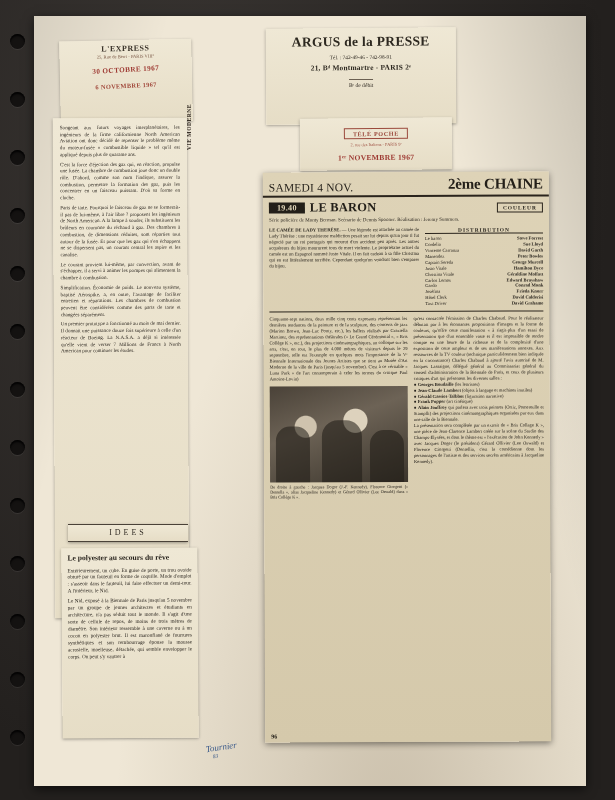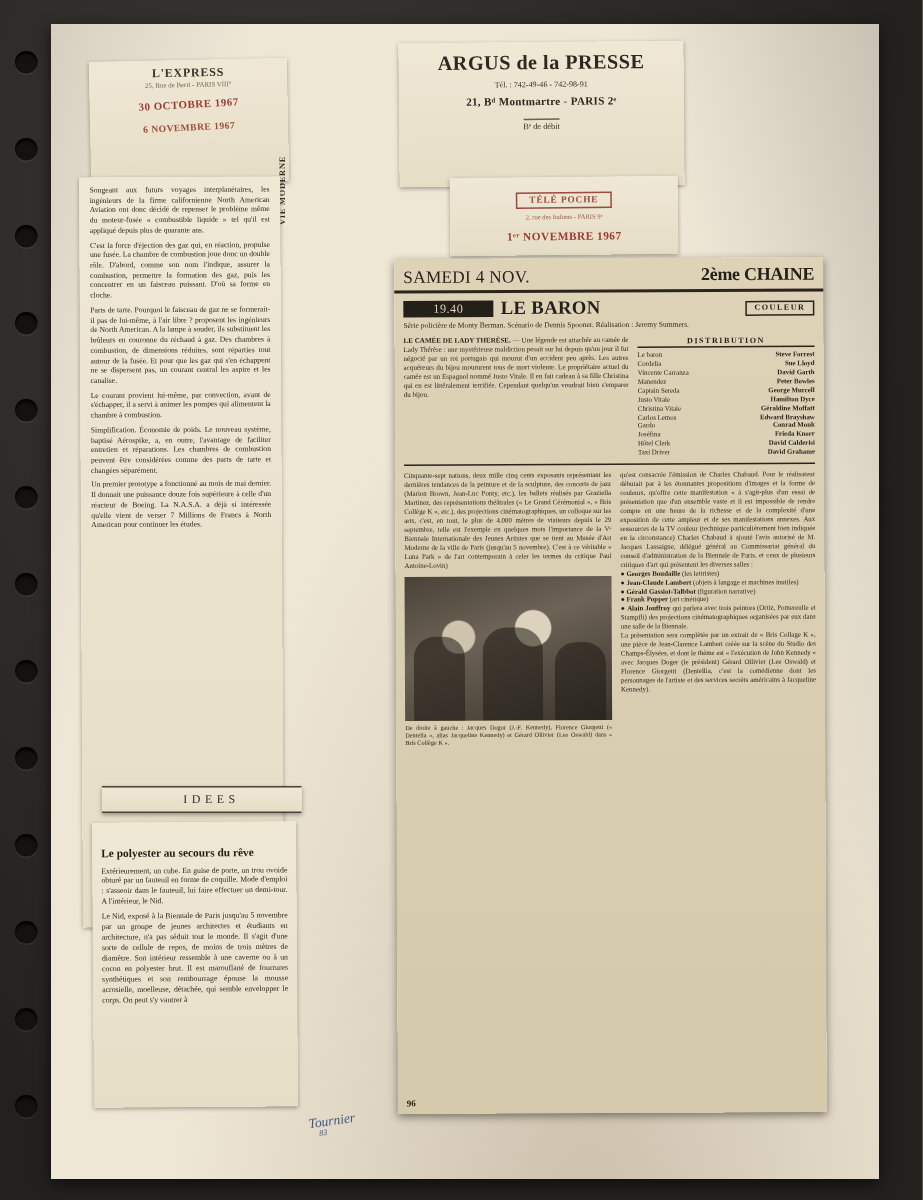--- a/index.html
+++ b/index.html
@@ -32,21 +32,20 @@
   .hole{
     position:absolute;left:10px;width:15px;height:15px;border-radius:50%;
     background:#141211;
     box-shadow:inset 0 2px 2px rgba(0,0,0,.9), 0 1px 0 rgba(255,255,255,.07);
   }
   
   .clip{position:absolute;background:#e9e0cb;}
   .clip.paper{
     background:linear-gradient(180deg,#efe8d5,#e6ddc6);
     box-shadow:0 1px 3px rgba(0,0,0,.35);
-    padding-left:13px;
   }
   .clip.dark{
     background:linear-gradient(180deg,#ded2b6,#d4c8aa);
     box-shadow:0 1px 3px rgba(0,0,0,.4);
   }
   .txt{color:#2b2620;}
   
   #left-article{
     left:54px;top:118px;width:134px;height:500px;
     padding:6px 7px;box-sizing:border-box;
@@ -83,21 +82,21 @@
     left:68px;top:524px;width:120px;height:16px;
     text-align:center;border-top:1px solid #4a4238;border-bottom:1px solid #4a4238;
   }
   #idees-head .t{font-size:8px;letter-spacing:3px;color:#332d25;line-height:16px;}
   #idees-article{
     left:62px;top:548px;width:136px;height:190px;
     padding:5px 6px;box-sizing:border-box;
     font-size:5.2px;line-height:1.34;text-align:justify;color:#241f19;
     transform:rotate(-.4deg);
   }
-  #idees-article h3{margin:12px 0 4px 0;font-size:7.6px;line-height:1.12;color:#221d17;}
+  #idees-article h3{margin:1px 0 4px 0;font-size:7.6px;line-height:1.12;color:#221d17;}
   #idees-article p{margin:0 0 3px 0;}
   
   #signature{
     position:absolute;left:206px;top:742px;font-size:9px;color:#3b5a8a;
     font-family:"Liberation Serif",serif;font-style:italic;
     transform:rotate(-8deg);
   }
   #signature .sm{font-size:5.5px;display:block;margin-left:6px;}
   
   #argus{
@@ -126,26 +125,26 @@
     background:linear-gradient(180deg,#ded3b7,#d5c9ab);
     box-shadow:0 2px 6px rgba(0,0,0,.45);
     transform:rotate(-.25deg);
     padding:0;box-sizing:border-box;color:#231f19;
   }
   .tv-head{
     display:flex;align-items:flex-end;justify-content:space-between;
     padding:4px 6px 2px 6px;border-bottom:2px solid #2a241c;
   }
   .tv-date{font-size:11.5px;font-weight:normal;letter-spacing:.2px;}
-  .tv-chaine{font-size:12px;font-weight:bold;letter-spacing:-.2px;}
+  .tv-chaine{font-size:15px;font-weight:bold;letter-spacing:-.2px;}
   .prog{padding:3px 6px 0 6px;}
   .prog-top{display:flex;align-items:center;gap:5px;}
   .time{
-    background:#231f19;color:#ded3b7;font-size:8.2px;font-weight:normal;
-    padding:1px 20px;letter-spacing:.3px;
+    background:#231f19;color:#ded3b7;font-size:8.2px;font-weight:bold;
+    padding:1px 8px;letter-spacing:.3px;
   }
   .ptitle{font-size:12.5px;font-weight:bold;letter-spacing:.2px;}
   .ptitle.big{font-size:16px;}
   .couleur{
     margin-left:auto;border:1px solid #2a241c;font-size:5.4px;font-weight:bold;
     padding:1px 5px;letter-spacing:1px;
   }
   .star{font-size:10px;}
   .subline{font-size:5px;line-height:1.3;margin-top:2px;}
   .cols2{display:flex;gap:6px;margin-top:3px;}

